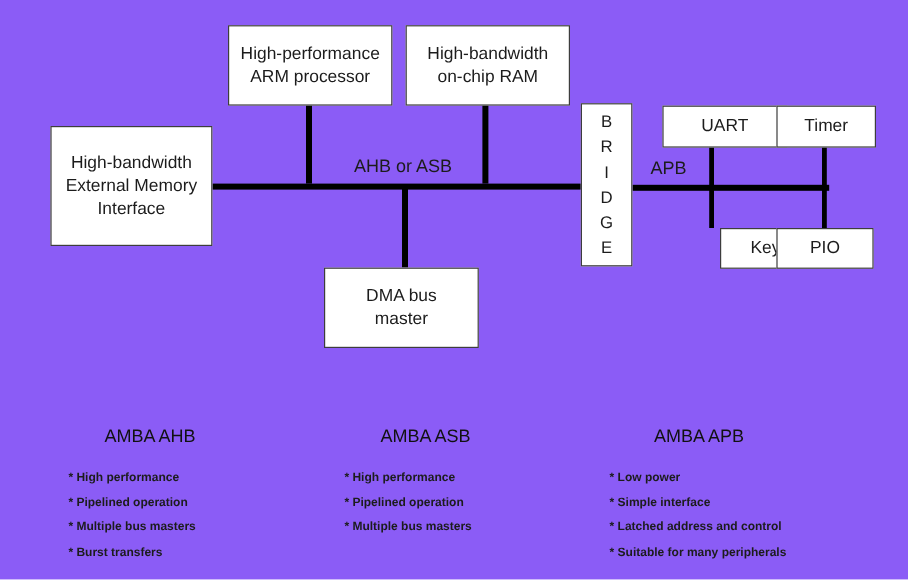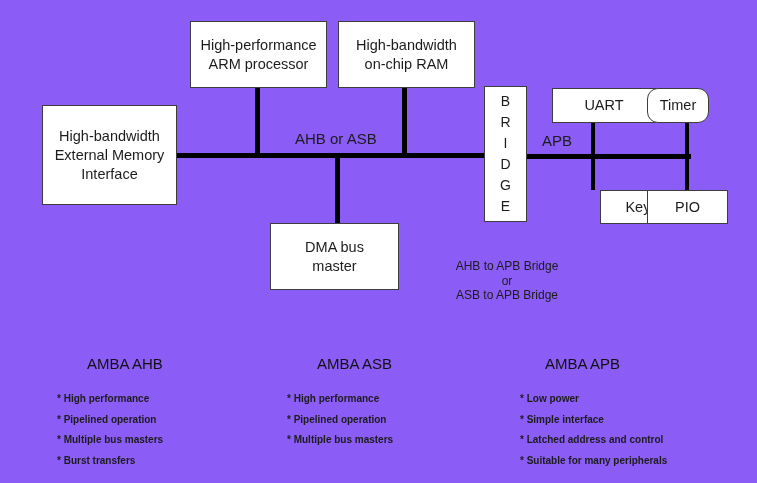--- a/index.html
+++ b/index.html
@@ -29,21 +29,21 @@
     line-height: 19px;
     white-space: pre-line;
     color: #1c1c1c;
   }
   .box-arm    { left: 190px; top: 21px;  width: 137px; height: 67px; }
   .box-ram    { left: 338px; top: 21px;  width: 137px; height: 67px; }
   .box-mem    { left: 42px;  top: 105px; width: 135px; height: 100px; }
   .box-dma    { left: 270px; top: 223px; width: 129px; height: 67px; }
   .box-bridge { left: 484px; top: 86px;  width: 43px;  height: 136px; font-size: 14px; line-height: 21px; }
   .box-uart   { left: 552px; top: 88px;  width: 104px;  height: 35px; }
-  .box-timer  { left: 647px; top: 88px;  width: 62px;  height: 35px; border-radius: 11px; }
+  .box-timer  { left: 647px; top: 88px;  width: 83px;  height: 35px; }
   .box-keypad { left: 552px; top: 190px; width: 100px;  height: 34px; margin-left: 48px; }
   .box-pio    { left: 647px; top: 190px; width: 81px;  height: 34px; }
 
   .line {
     position: absolute;
     background: #000000;
   }
   .bus-main   { left: 177px; top: 153px; width: 307px; height: 5px; }
   .bus-apb    { left: 527px; top: 154px; width: 164px; height: 5px; }
   .conn-arm   { left: 255px; top: 87px;  width: 5px; height: 66px; }
@@ -87,21 +87,21 @@
   .col-list {
     position: absolute;
     font-size: 10px;
     line-height: 20.5px;
     white-space: nowrap;
     color: #1c1c1c;
     font-weight: bold;
   }
   .list-ahb { left: 57px;  top: 389px; }
   .list-asb { left: 287px; top: 389px; }
-  .list-apb { left: 520px; top: 389px; }
+  .list-apb { left: 508px; top: 389px; }
 </style>
 </head>
 <body>
 
 <div class="canvas">
 
   <div class="line bus-main"></div>
   <div class="line bus-apb"></div>
   <div class="line conn-arm"></div>
   <div class="line conn-ram"></div>
@@ -125,23 +125,20 @@
 G
 E</div>
   <div class="box box-uart">UART</div>
   <div class="box box-timer">Timer</div>
   <div class="box box-keypad">Keypad</div>
   <div class="box box-pio">PIO</div>
 
   <div class="bus-label label-ahb">AHB or ASB</div>
   <div class="bus-label label-apb">APB</div>
 
-  <div class="bridge-note">AHB to APB Bridge
-or
-ASB to APB Bridge</div>
 
   <div class="col-title title-ahb">AMBA AHB</div>
   <div class="col-title title-asb">AMBA ASB</div>
   <div class="col-title title-apb">AMBA APB</div>
 
   <div class="col-list list-ahb">
     <div>* High performance</div>
     <div>* Pipelined operation</div>
     <div>* Multiple bus masters</div>
     <div>* Burst transfers</div>

